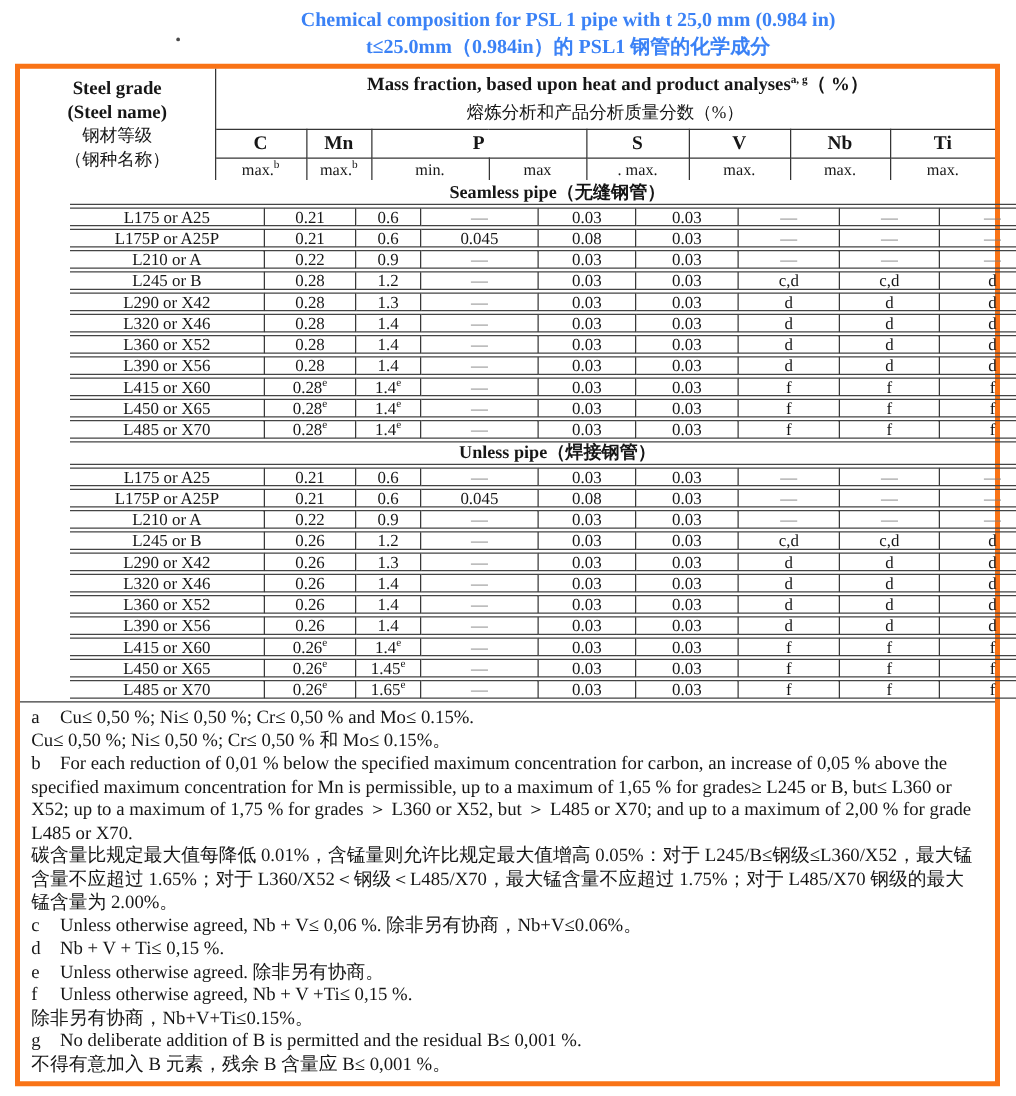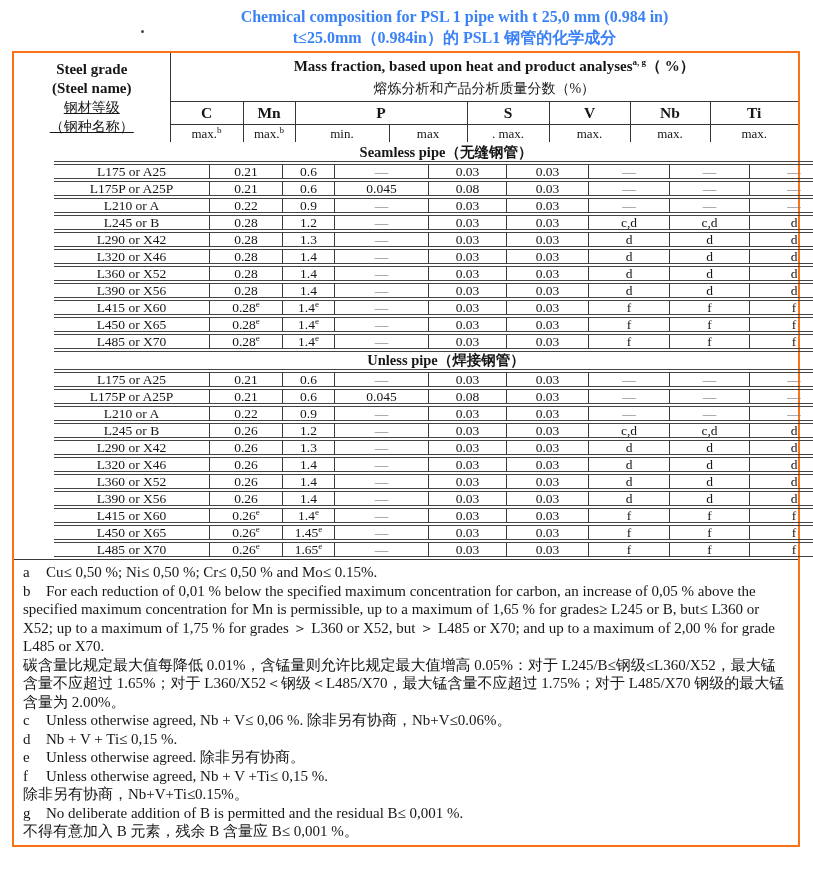--- a/index.html
+++ b/index.html
@@ -21,33 +21,33 @@
     line-height:21px;
     color:#3b82f6;
   }
   .dot-artifact{
     position:absolute;left:141px;top:30px;width:3px;height:3px;
     background:#4a4a4a;border-radius:50%;
   }
   
   .table-outer{
     margin:3px 13px 0 12px;
-    border:2px solid #f97316;
+    border:4px solid #f97316;
     background:#fff;
   }
   table{width:100%;table-layout:fixed;border-collapse:collapse;}
   
   .head-table{border-style:hidden;}
   .head-table th,.head-table td{
     border:1px solid #363636;
     padding:0;text-align:center;vertical-align:middle;
   }
   .grade-hd{font-size:15px;line-height:19px;}
   .grade-hd .en{font-weight:bold;}
-  .grade-hd .zh{font-weight:normal;font-size:14px;text-decoration:underline;}
+  .grade-hd .zh{font-weight:normal;font-size:14px;}
   .mass-hd{height:48px;}
   .mass-hd .en{font-weight:bold;font-size:15px;line-height:23px;padding-left:20px;}
   .mass-hd .zh{font-weight:normal;font-size:14px;line-height:21px;}
   .elem-row th{height:22px;font-size:15.5px;font-weight:bold;}
   .limits-row td{height:17px;font-size:13px;font-weight:normal;}
   
   .body-table{border-collapse:separate;border-spacing:0 2px;margin-left:40px;}
   .body-table td{
     border-top:1px solid #444;
     border-bottom:1px solid #444;
@@ -391,20 +391,21 @@
             <td>0.03</td>
             <td>f</td>
             <td>f</td>
             <td>f</td>
           </tr>
         </tbody>
     </table>
 
     <div class="footnotes">
         <p><span class="fn-marker">a</span>Cu≤ 0,50 %; Ni≤ 0,50 %; Cr≤ 0,50 % and Mo≤ 0.15%.</p>
+        <p>Cu≤ 0,50 %; Ni≤ 0,50 %; Cr≤ 0,50 % 和 Mo≤ 0.15%。</p>
         <p><span class="fn-marker">b</span>For each reduction of 0,01 % below the specified maximum concentration for carbon, an increase of 0,05 % above the specified maximum concentration for Mn is permissible, up to a maximum of 1,65 % for grades≥ L245 or B, but≤ L360 or X52; up to a maximum of 1,75 % for grades ＞ L360 or X52, but ＞ L485 or X70; and up to a maximum of 2,00 % for grade L485 or X70.</p>
         <p>碳含量比规定最大值每降低 0.01%，含锰量则允许比规定最大值增高 0.05%：对于 L245/B≤钢级≤L360/X52，最大锰含量不应超过 1.65%；对于 L360/X52＜钢级＜L485/X70，最大锰含量不应超过 1.75%；对于 L485/X70 钢级的最大锰含量为 2.00%。</p>
         <p><span class="fn-marker">c</span>Unless otherwise agreed, Nb + V≤ 0,06 %. 除非另有协商，Nb+V≤0.06%。</p>
         <p><span class="fn-marker">d</span>Nb + V + Ti≤ 0,15 %.</p>
         <p><span class="fn-marker">e</span>Unless otherwise agreed. 除非另有协商。</p>
         <p><span class="fn-marker">f</span>Unless otherwise agreed, Nb + V +Ti≤ 0,15 %.</p>
         <p>除非另有协商，Nb+V+Ti≤0.15%。</p>
         <p><span class="fn-marker">g</span>No deliberate addition of B is permitted and the residual B≤ 0,001 %.</p>
         <p>不得有意加入 B 元素，残余 B 含量应 B≤ 0,001 %。</p>
       </div>

